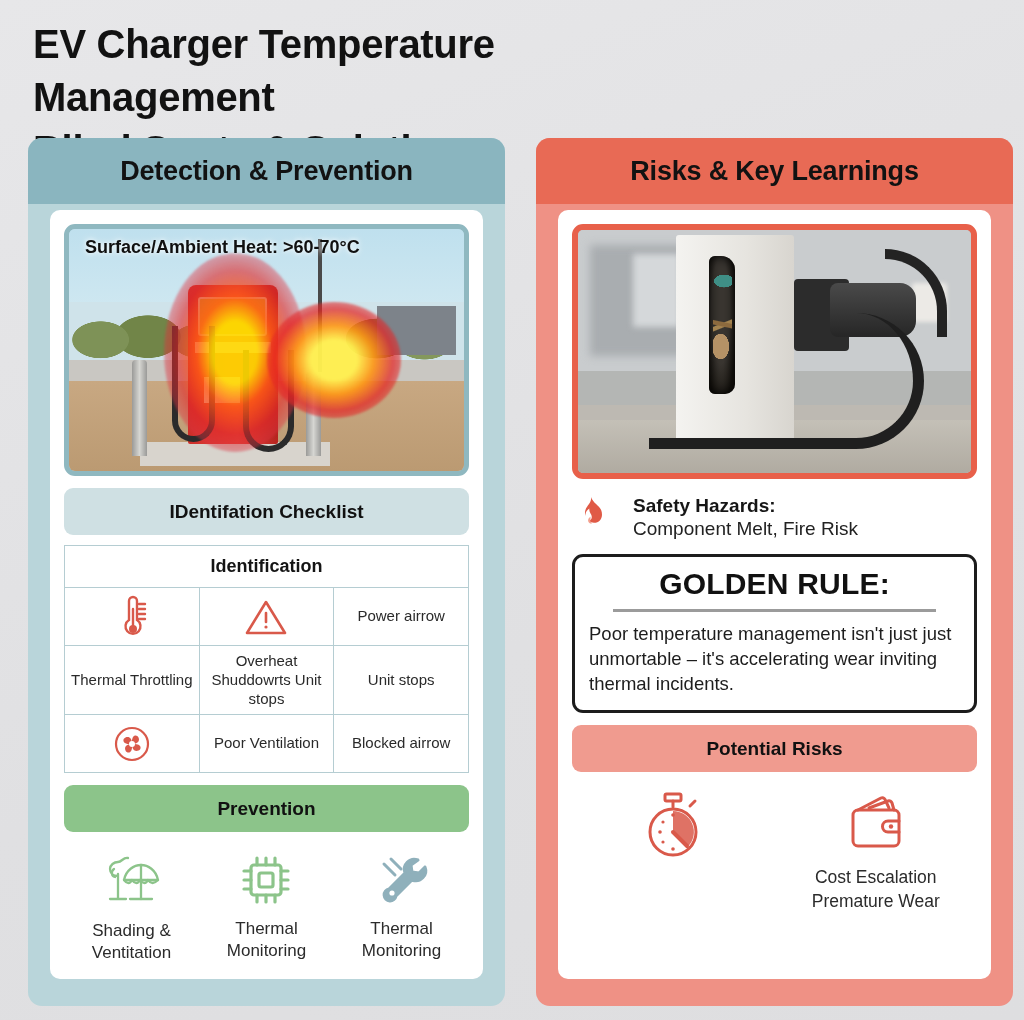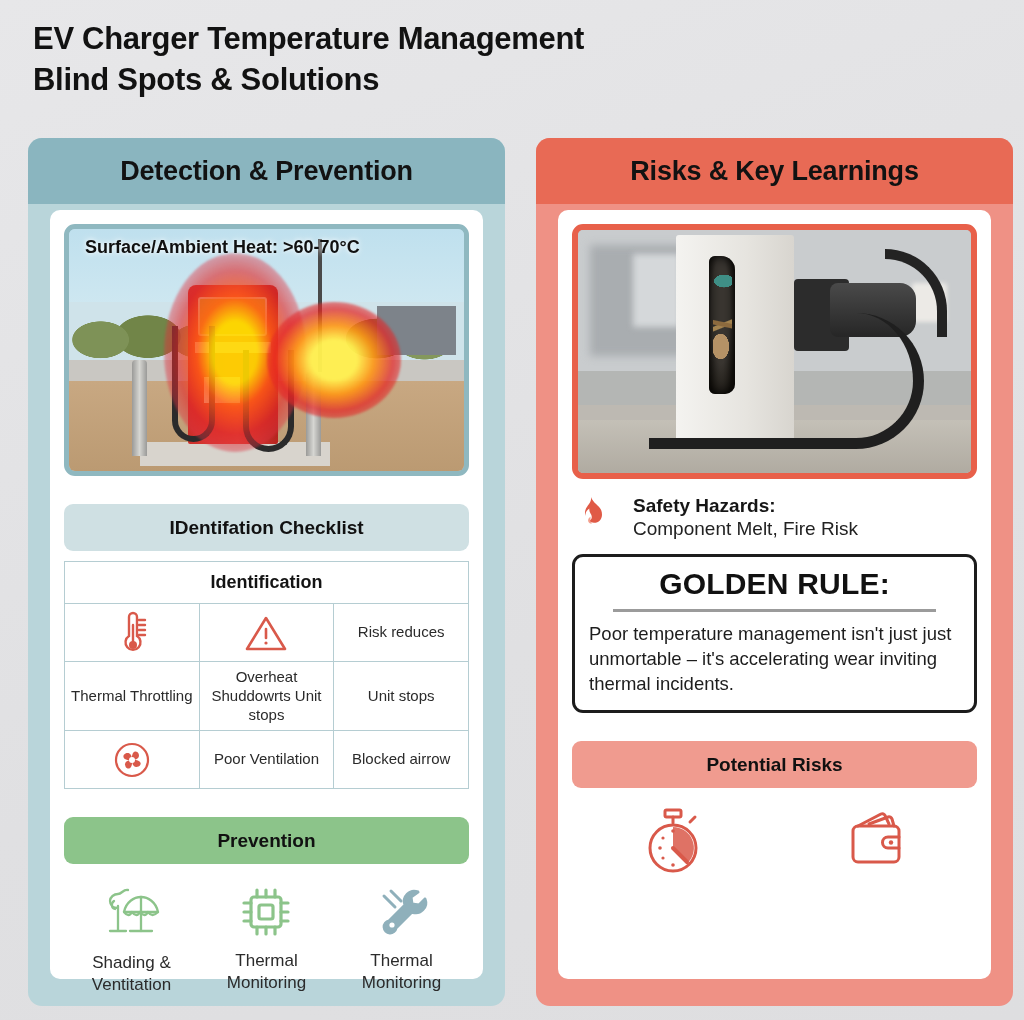--- a/index.html
+++ b/index.html
@@ -13,21 +13,21 @@
     position: relative;
     width: 1024px; height: 1020px;
     background: linear-gradient(160deg,#e7e7e9 0%, #e0e0e2 60%, #dedee0 100%);
   }
 
   
   .title {
     position: absolute;
     left: 33px; top: 18px;
     width: 700px;
-    font-size: 31px;
+    font-size: 40px;
     font-weight: bold;
     line-height: 1.33;
     color: #121212;
     letter-spacing: -0.3px;
   }
   .title .l2 { display:block; }
 
   
   .panel {
     position: absolute;
@@ -158,21 +158,21 @@
     border:11px solid #1f1f1f; border-top:none; border-left:none;
     border-radius:0 90px 90px 0; }
   .dmg-cable2 { position:absolute; left:78%; top:8%; width:16%; height:36%;
     border:10px solid #232323; border-bottom:none; border-left:none;
     border-radius:0 80px 0 0; }
   .dmg-ground { position:absolute; left:0; right:0; bottom:0; height:22%;
     background:linear-gradient(#c4c0b7,#b0aba1); }
 
   
   .pill {
-    margin-top: 28px;
+    margin-top: 12px;
     height: 47px;
     border-radius: 9px;
     display:flex; align-items:center; justify-content:center;
     font-size: 19px; font-weight: bold; color: #111;
   }
   .pill-checklist  { background:#cfe0e3; }
   .pill-prevention { background:#8cc48a; }
   .pill-risks      { background:#f09b8f; }
 
   
@@ -313,21 +313,21 @@
             </td>
             <td class="c-mid">
               <span>
                 <svg width="46" height="40" viewBox="0 0 46 40" fill="none" stroke="#d9594a" stroke-width="2.6" stroke-linejoin="round" stroke-linecap="round">
                   <path d="M23 5 L42 36 H4 Z"></path>
                   <line x1="23" y1="16" x2="23" y2="25"></line>
                   <circle cx="23" cy="30" r="1.6" fill="#d9594a" stroke="none"></circle>
                 </svg>
               </span>
             </td>
-            <td>Risk reduces</td>
+            <td>Power airrow</td>
           </tr>
           <tr class="r2">
             <td class="c-icon">Thermal Throttling</td>
             <td class="c-mid">Overheat Shuddowrts Unit stops</td>
             <td>Unit stops</td>
           </tr>
           <tr class="r3">
             <td class="c-icon">
               <span>
                 <svg width="38" height="38" viewBox="0 0 38 38" fill="none" stroke="#d9594a" stroke-width="2.2">
@@ -475,19 +475,23 @@
         <div class="risk-item">
           <span>
             <svg width="70" height="66" viewBox="0 0 70 66" fill="none" stroke="#d9594a" stroke-width="3" stroke-linecap="round" stroke-linejoin="round">
               <path d="M17 20 L40 8 a3 3 0 0 1 4 1.4 L48 18"></path>
               <path d="M28 18 L47 11 a3 3 0 0 1 4 2 L53 20"></path>
               <rect x="12" y="20" width="46" height="36" rx="5"></rect>
               <path d="M58 31 H47 a5.5 5.5 0 0 0 0 11 h11"></path>
               <circle cx="50" cy="36.5" r="2.2" fill="#d9594a" stroke="none"></circle>
             </svg>
           </span>
+          <div class="lbl">
+            <div>Cost Escalation</div>
+            <div>Premature Wear</div>
+          </div>
         </div>
 
       </div>
     </div>
   </div>
 
 </div>
 
 </body></html>

